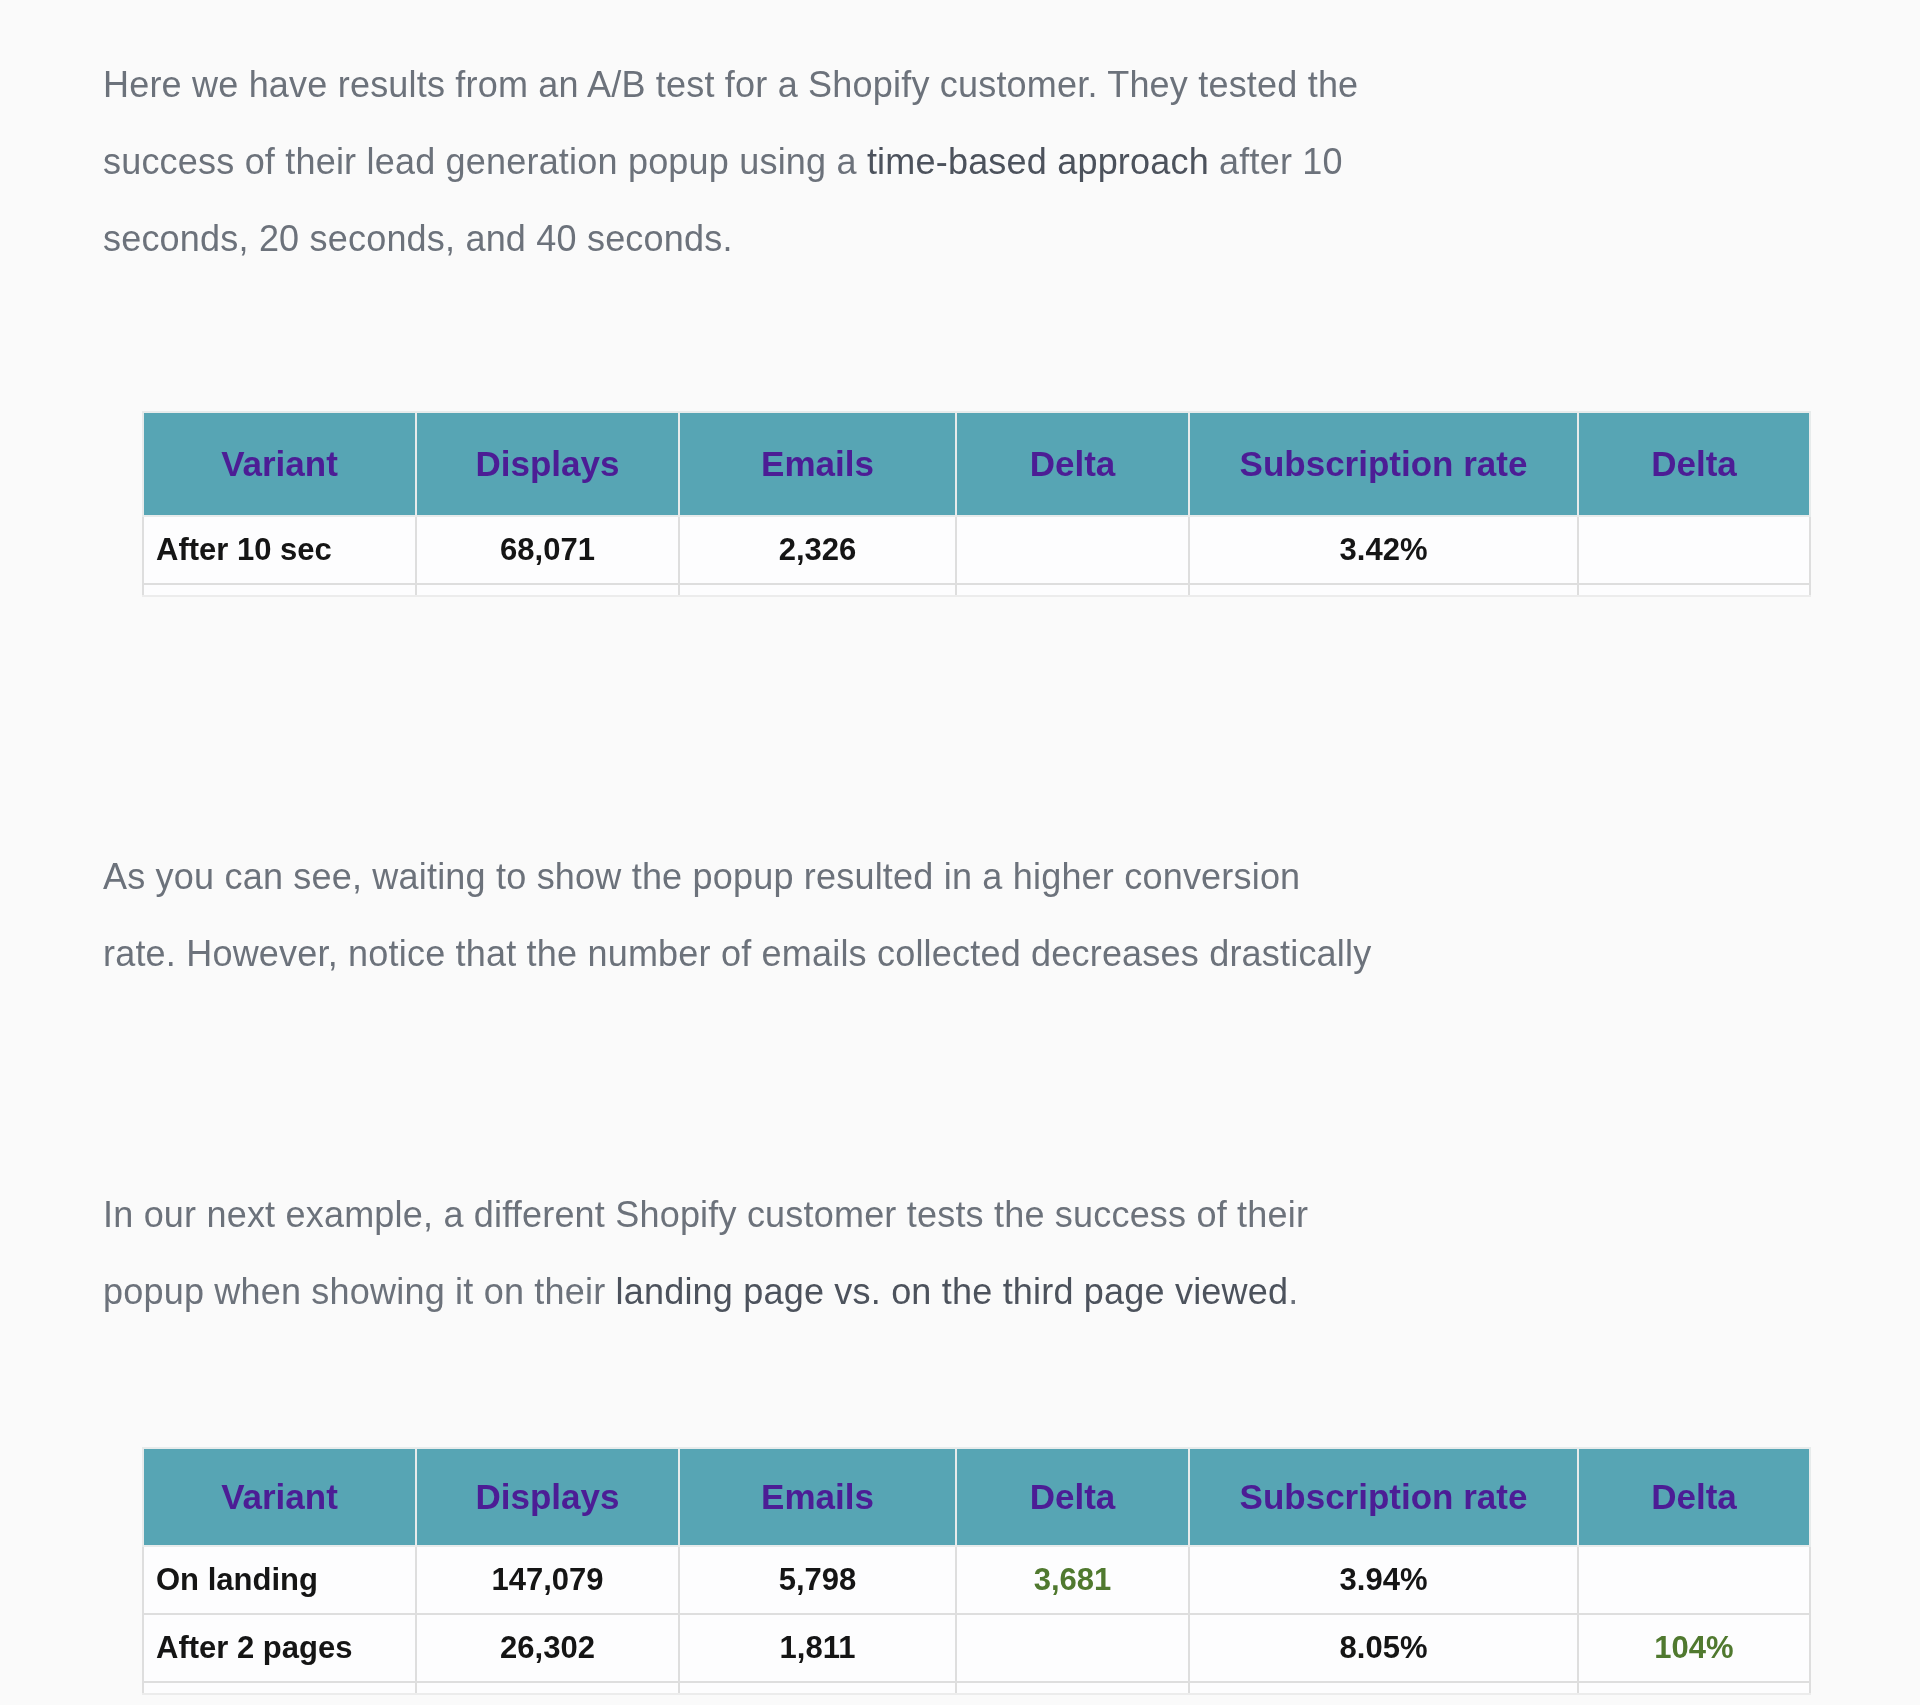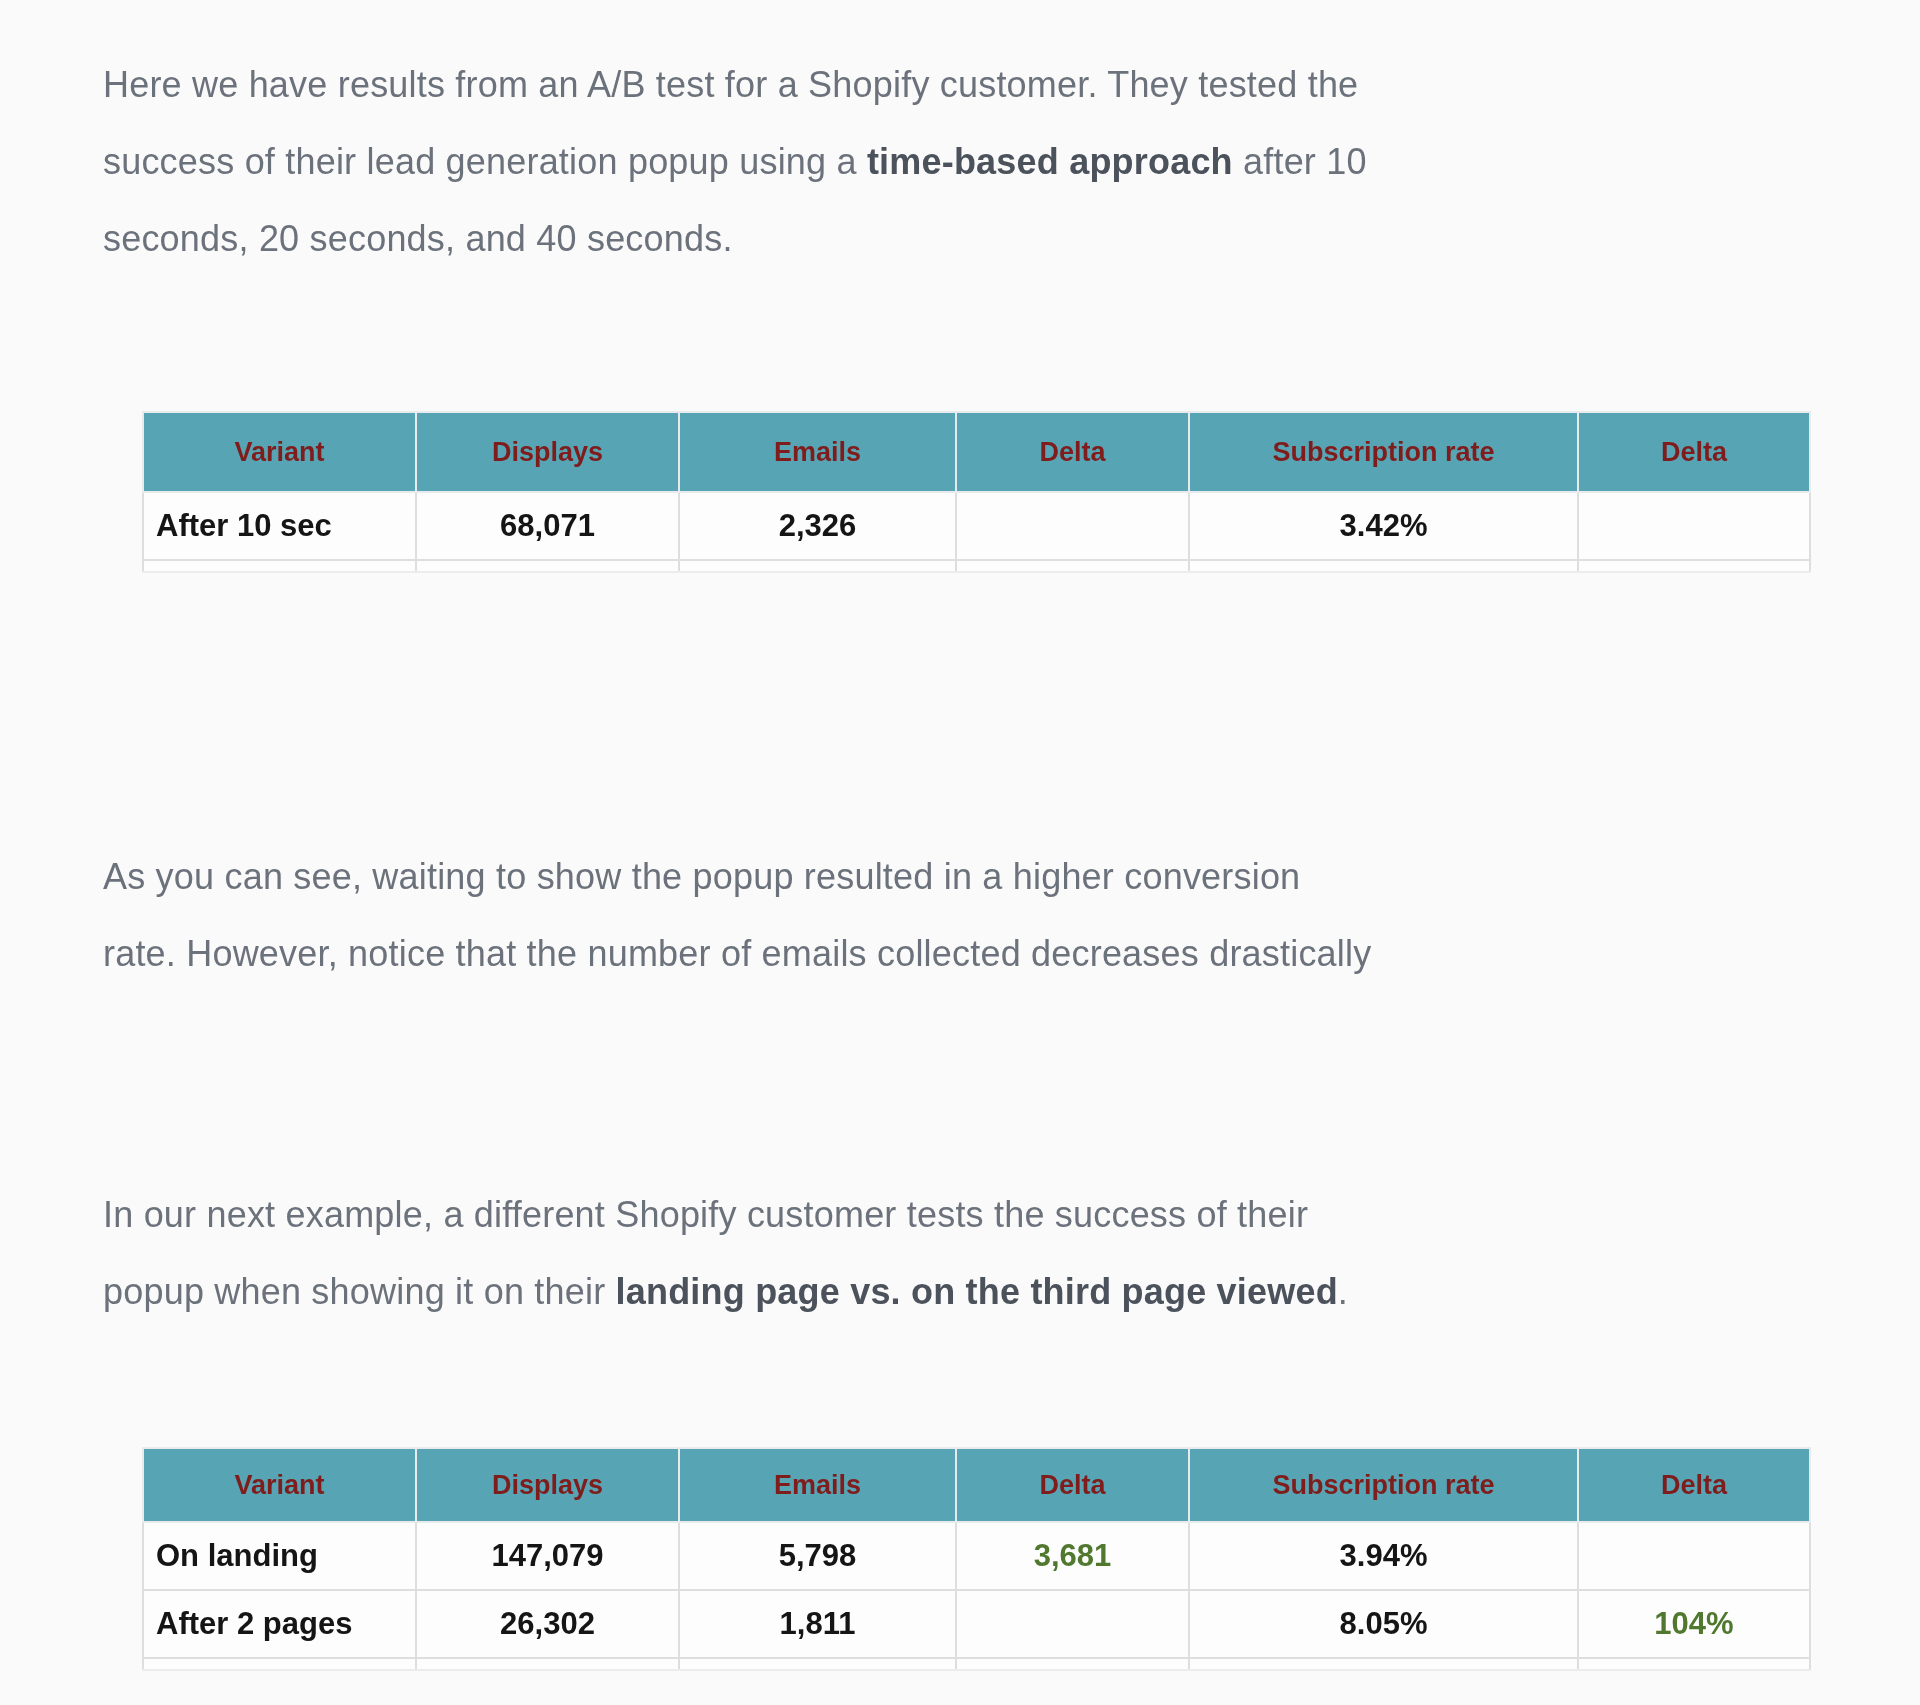--- a/index.html
+++ b/index.html
@@ -17,39 +17,39 @@
   .para {
     position: absolute;
     left: 103px;
     font-size: 36px;
     line-height: 77px;
     color: var(--text-grey, #6c727b);
     letter-spacing: 0.2px;
   }
   .line { white-space: nowrap; }
   .bold {
-    font-weight: bold;
+    font-weight: normal;
     color: var(--text-dark, #4c525c);
   }
   table.data-table {
     position: absolute;
     left: 142px;
     width: 1667px;
     border-collapse: collapse;
     table-layout: fixed;
     background: #fdfdfe;
   }
   table.data-table th {
     background: var(--teal, #57a5b4);
-    color: #7f1d1d;
-    font-size: 27px;
+    color: #4c1d95;
+    font-size: 35px;
     font-weight: bold;
     text-align: center;
     border: 2px solid #e7ebeb;
-    padding: 4px;
+    padding: 16px;
   }
   table.t1 thead th { height: 70px; }
   table.t2 thead th { height: 64px; }
   table.data-table td {
     font-size: 31px;
     font-weight: bold;
     color: var(--cell-text, #151515);
     text-align: center;
     height: 66px;
     border: 2px solid var(--border, #dedede);

